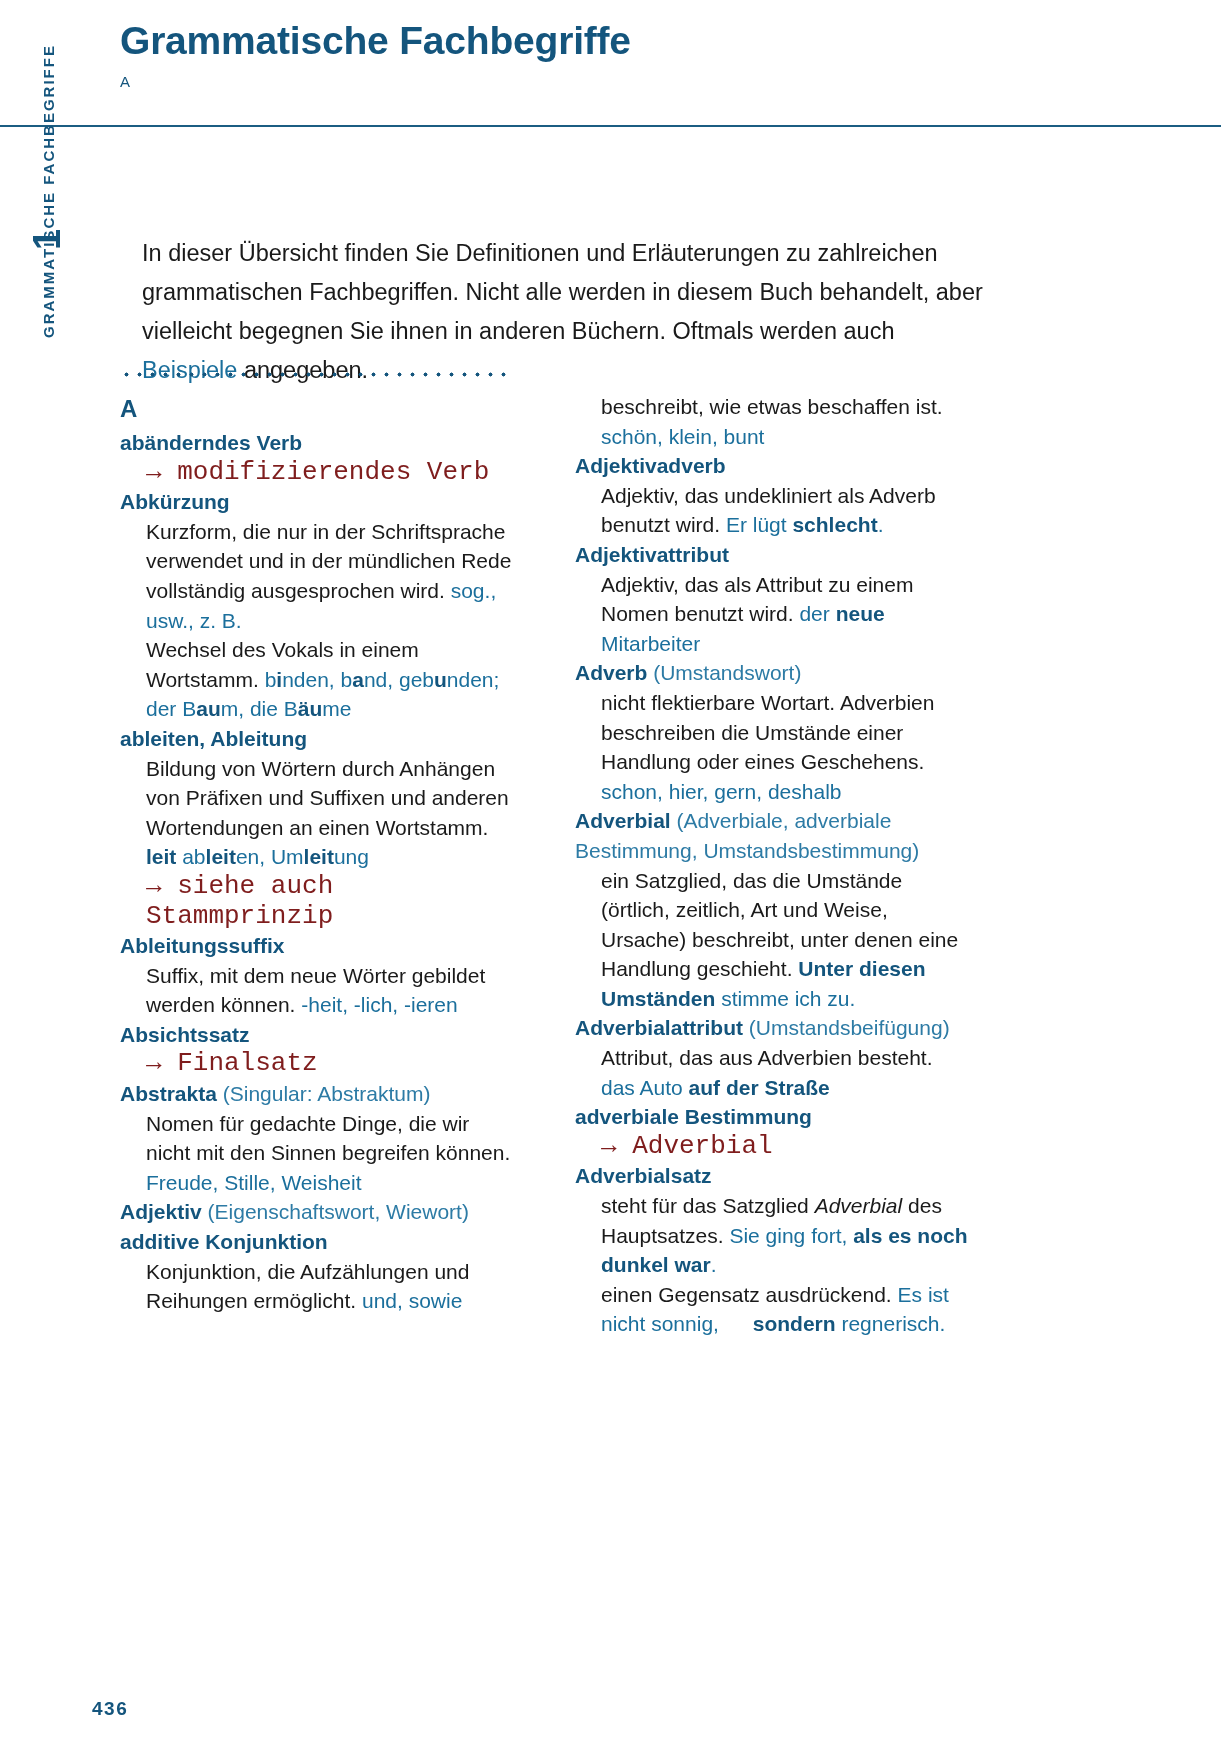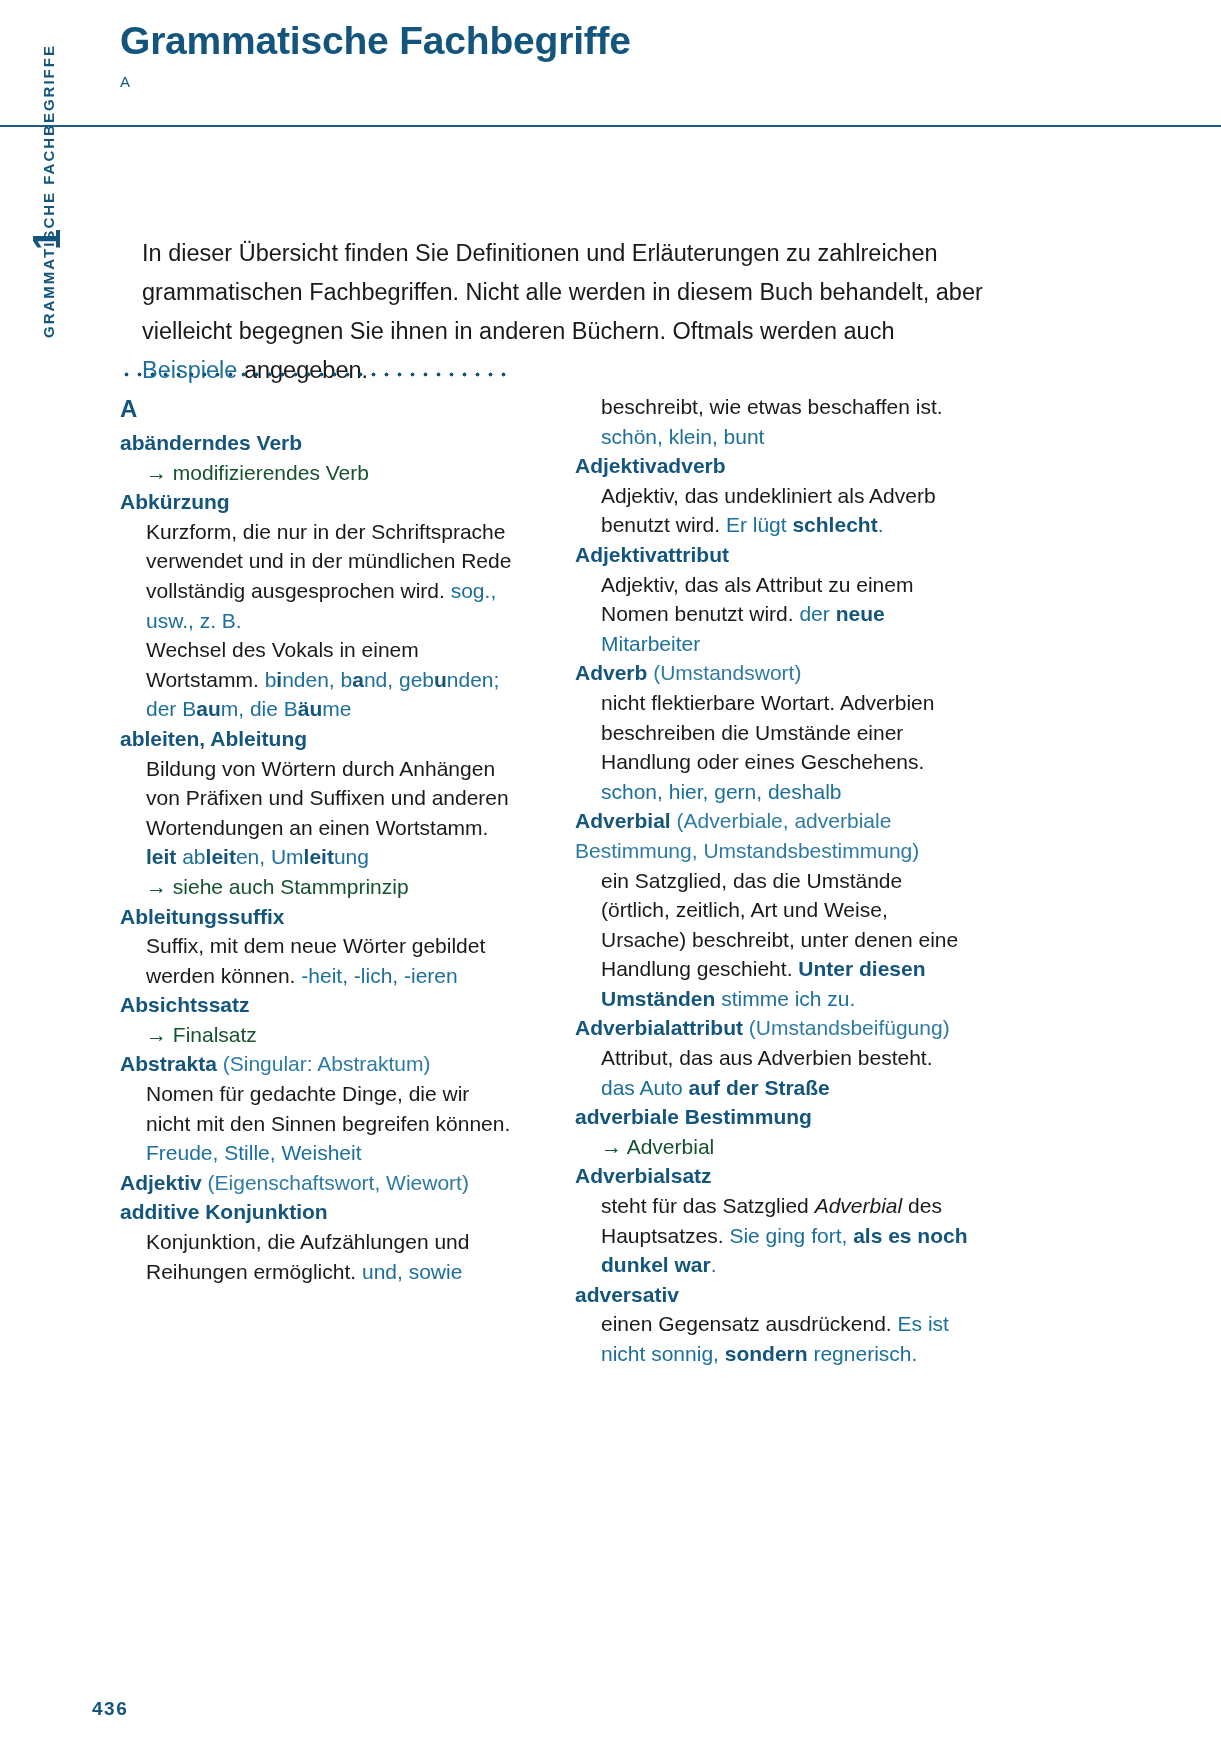--- a/index.html
+++ b/index.html
@@ -149,24 +149,25 @@
     color: #2d7ba5;
     text-align: right;
   }
   .def {
     font-size: 21px;
     line-height: 29.6px;
     color: #1a1a1a;
     padding-left: 26px;
   }
   .xref {
-    font-size: 21px;
+    font-size: 26px;
     line-height: 29.6px;
-    color: #14532d;
+    color: #7f1d1d;
     padding-left: 26px;
+    font-family: Liberation Mono, monospace;
   }
   
   .cont { padding-left: 26px; }
 
   
   .folio {
     position: absolute;
     left: 92px;
     top: 1668px;
     font-size: 19px;
@@ -267,22 +268,21 @@
           </div>
           <div class="entry">
             <div class="term"><span>adverbiale Bestimmung</span></div>
             <div class="xref">→ Adverbial</div>
           </div>
           <div class="entry">
             <div class="term"><span>Adverbialsatz</span></div>
             <div class="def"><span>steht für das Satzglied <i style="font-style: italic;">Adverbial</i> des Hauptsatzes. </span><span class="ex">Sie ging fort, <b style="color: rgb(20, 85, 125);">als es noch dunkel war</b>.</span></div>
           </div>
           <div class="entry">
-            <div class="term"><span>adversativ</span></div>
-            <div class="def"><span>einen Gegensatz ausdrückend. </span><span class="ex">Es ist nicht sonnig, <b style="color: rgb(20, 85, 125);">sondern</b> regnerisch.</span></div>
+            <div class="def"><span>einen Gegensatz ausdrückend. </span><span class="ex">Es ist nicht sonnig, <b style="color: rgb(20, 85, 125); margin-left: 28px;">sondern</b> regnerisch.</span></div>
           </div>
         </div>
     </div>
 
   </div>
 
   <div class="folio">436</div>
 
 </div>
 

